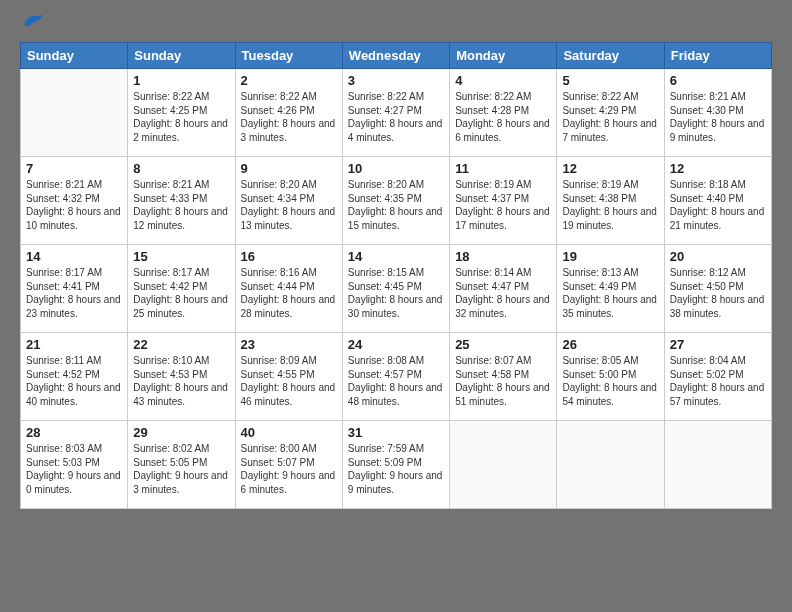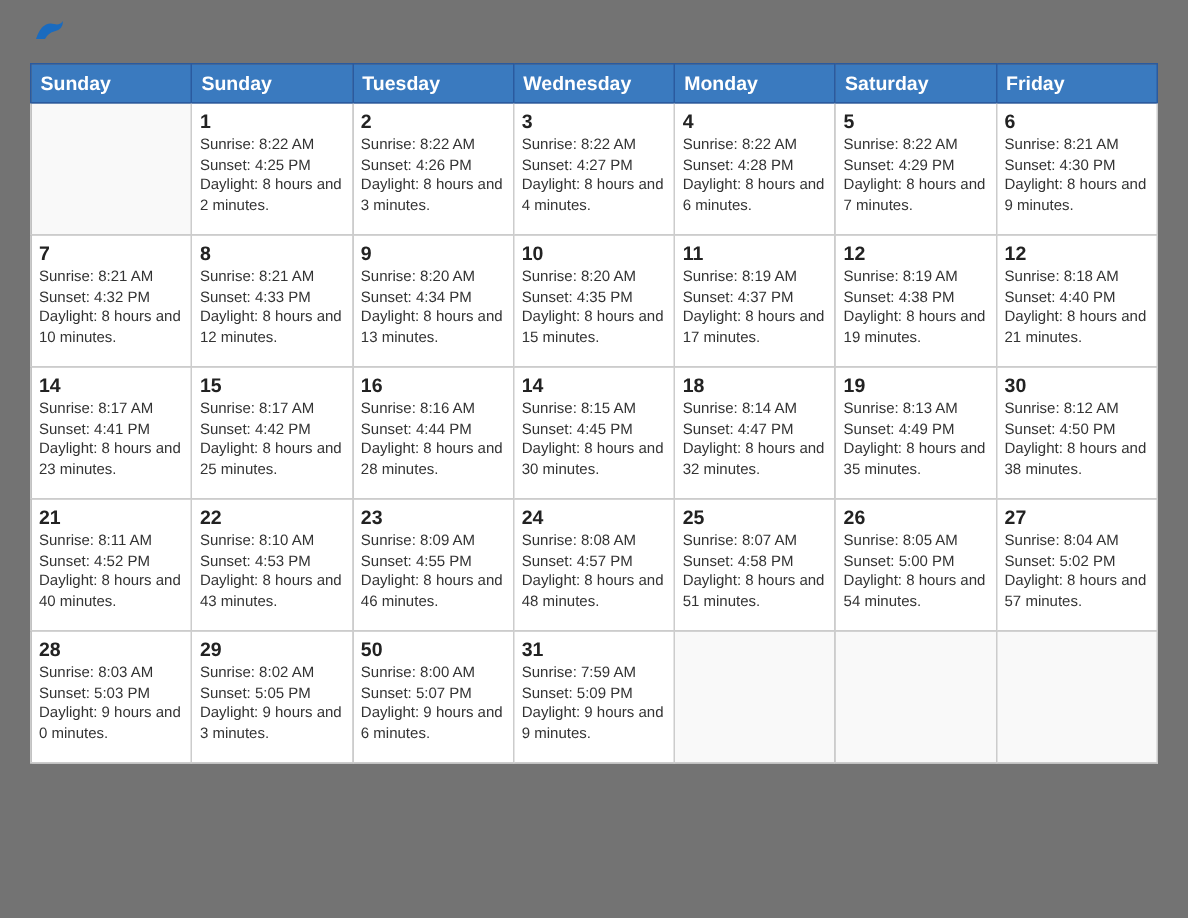--- a/index.html
+++ b/index.html
@@ -198,21 +198,21 @@
           </td>
           <td>
             <span class="day-number">18</span>
             <div class="day-info">Sunrise: 8:14 AM<br>Sunset: 4:47 PM<br>Daylight: 8 hours and 32 minutes.</div>
           </td>
           <td>
             <span class="day-number">19</span>
             <div class="day-info">Sunrise: 8:13 AM<br>Sunset: 4:49 PM<br>Daylight: 8 hours and 35 minutes.</div>
           </td>
           <td>
-            <span class="day-number">30</span>
+            <span class="day-number">20</span>
             <div class="day-info">Sunrise: 8:12 AM<br>Sunset: 4:50 PM<br>Daylight: 8 hours and 38 minutes.</div>
           </td>
         </tr>
         <tr>
           <td>
             <span class="day-number">21</span>
             <div class="day-info">Sunrise: 8:11 AM<br>Sunset: 4:52 PM<br>Daylight: 8 hours and 40 minutes.</div>
           </td>
           <td>
             <span class="day-number">22</span>
@@ -242,21 +242,21 @@
         <tr>
           <td>
             <span class="day-number">28</span>
             <div class="day-info">Sunrise: 8:03 AM<br>Sunset: 5:03 PM<br>Daylight: 9 hours and 0 minutes.</div>
           </td>
           <td>
             <span class="day-number">29</span>
             <div class="day-info">Sunrise: 8:02 AM<br>Sunset: 5:05 PM<br>Daylight: 9 hours and 3 minutes.</div>
           </td>
           <td>
-            <span class="day-number">50</span>
+            <span class="day-number">40</span>
             <div class="day-info">Sunrise: 8:00 AM<br>Sunset: 5:07 PM<br>Daylight: 9 hours and 6 minutes.</div>
           </td>
           <td>
             <span class="day-number">31</span>
             <div class="day-info">Sunrise: 7:59 AM<br>Sunset: 5:09 PM<br>Daylight: 9 hours and 9 minutes.</div>
           </td>
           <td class="empty"></td>
           <td class="empty"></td>
           <td class="empty"></td>
         </tr>

